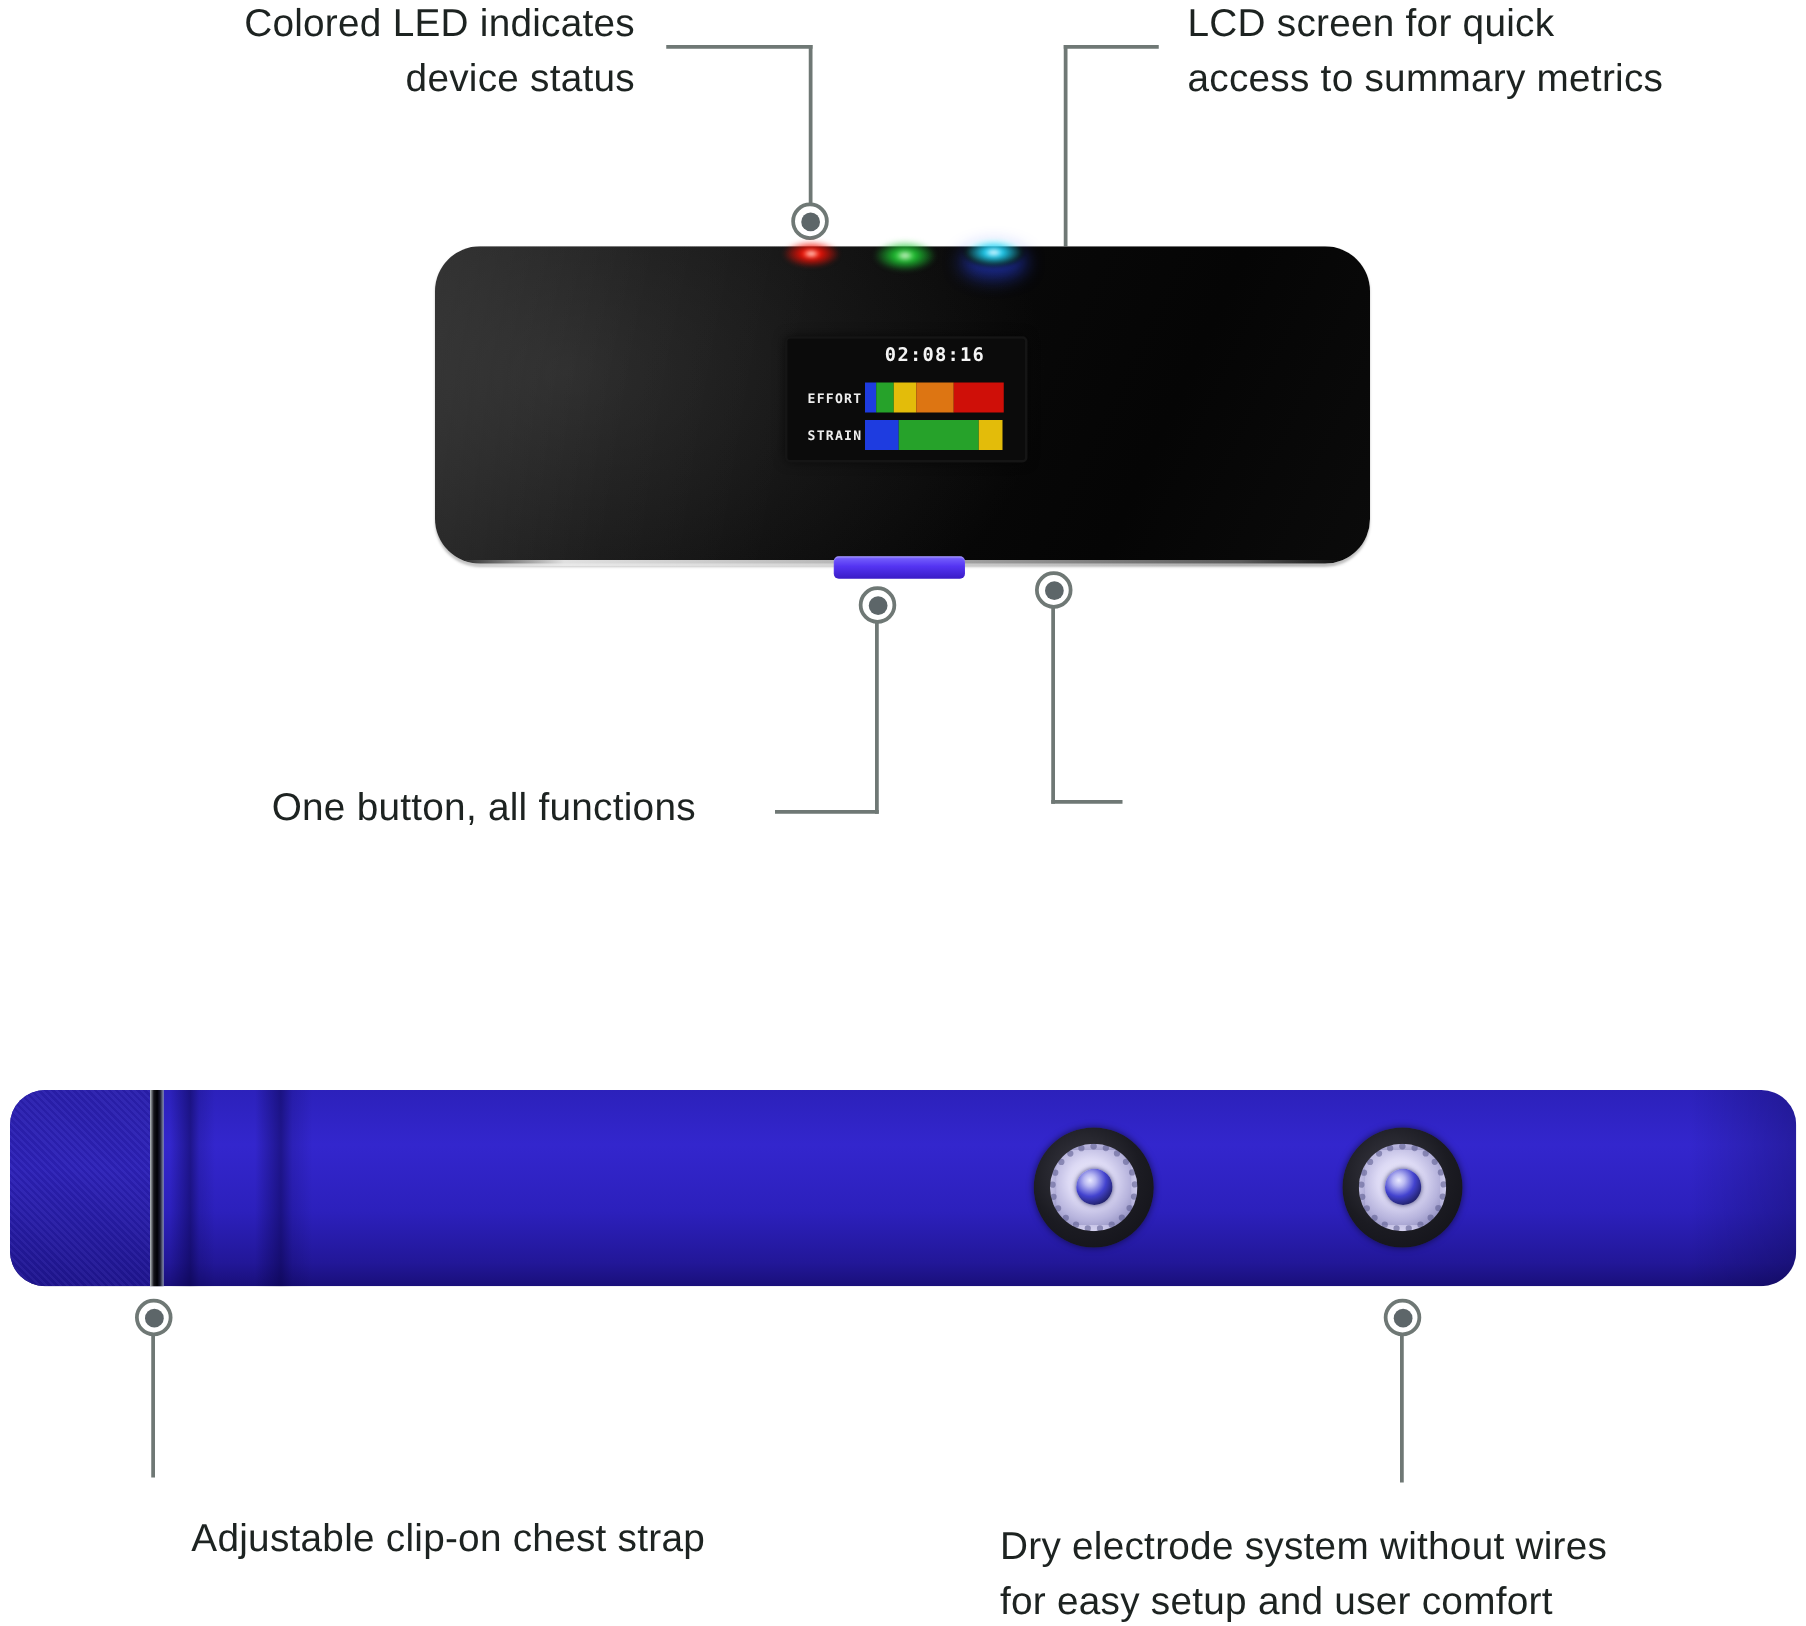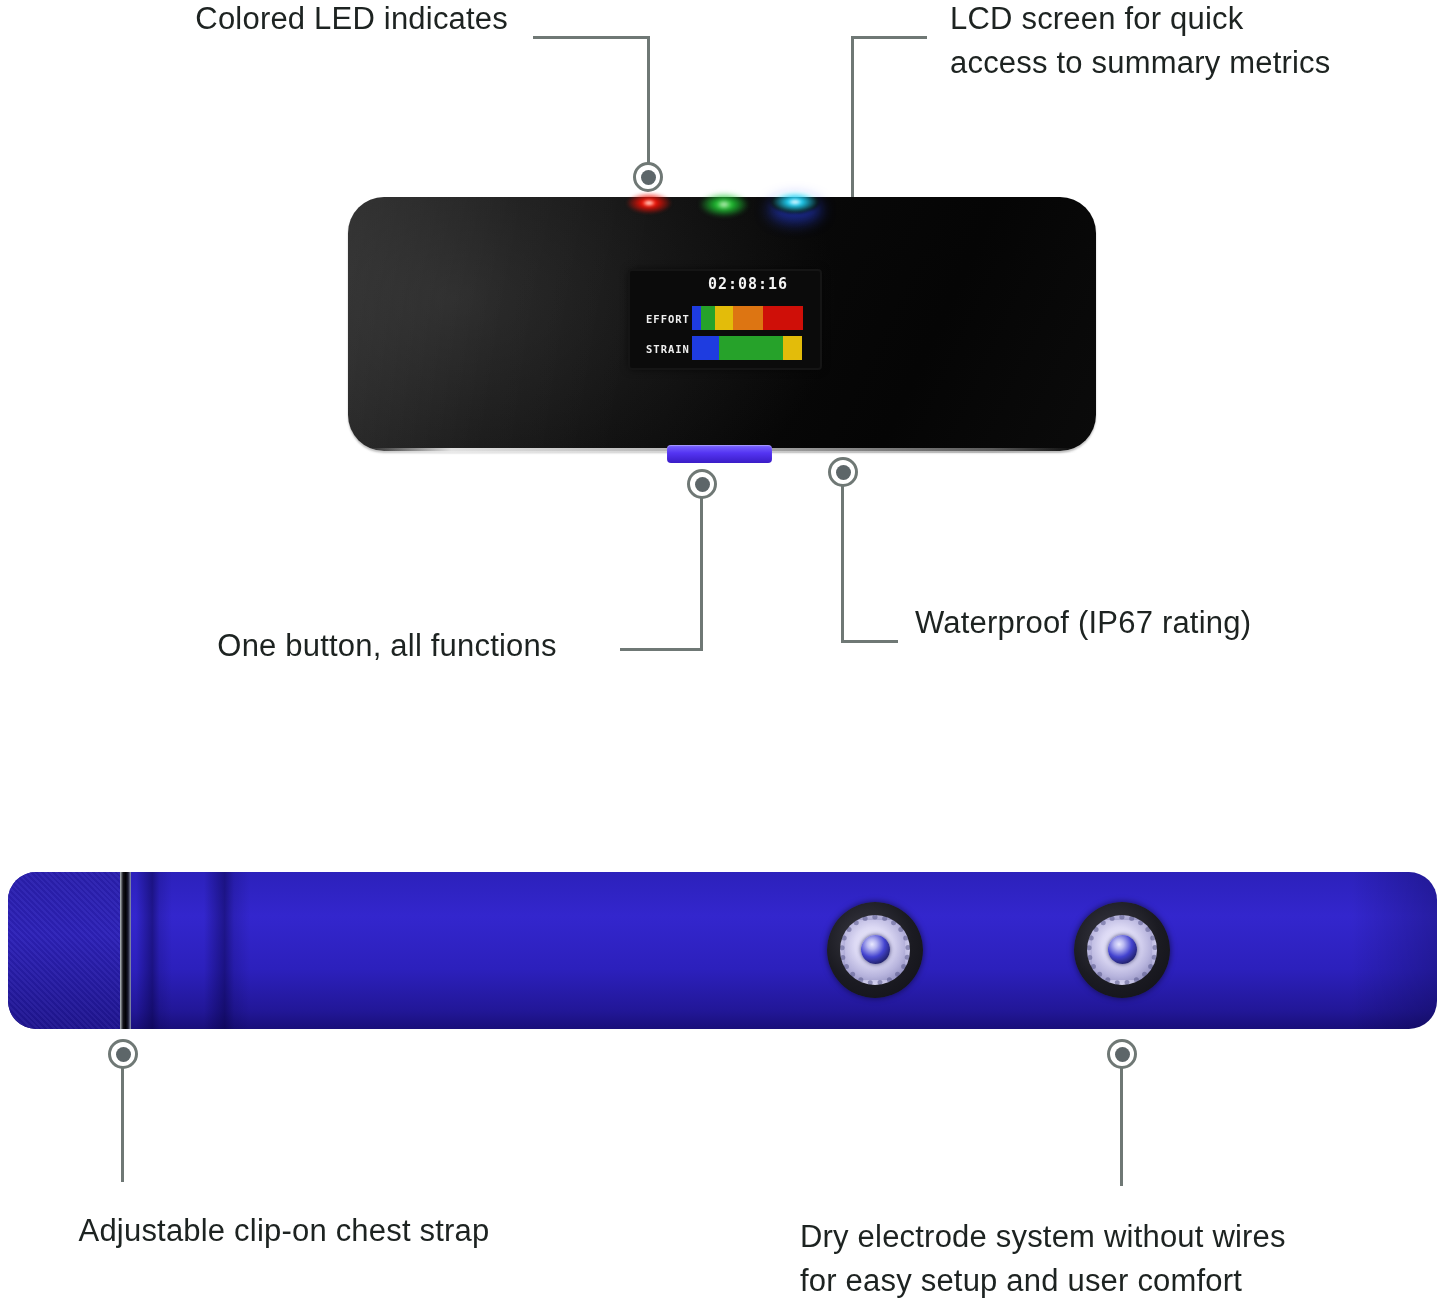--- a/index.html
+++ b/index.html
@@ -9,21 +9,21 @@
   }
   .canvas{position:absolute;inset:0;padding-left:15px;}
 
   
   .label{position:absolute;font-size:31px;line-height:44px;letter-spacing:.2px;color:#1d2321;}
   .label div{white-space:nowrap;}
   .lbl-led{top:-3px;left:140px;width:368px;text-align:right;}
   .lbl-lcd{top:-3px;left:950px;width:480px;text-align:left;}
   .lbl-button{top:624px;left:182px;width:410px;text-align:center;}
   .lbl-waterproof{top:601px;left:915px;width:460px;text-align:left;}
-  .lbl-strap{top:1209px;left:4px;width:560px;text-align:center;}
+  .lbl-strap{top:1209px;left:4px;width:560px;text-align:right;}
   .lbl-electrode{top:1215px;left:800px;width:600px;text-align:left;}
 
   
   .cline{position:absolute;background:#6f7875;}
   .h{height:3px;} .v{width:3px;}
   .l-led-h{left:533px;top:36px;width:117px;}
   .l-led-v{left:647px;top:36px;height:128px;}
   .l-lcd-v{left:851px;top:36px;height:161px;}
   .l-lcd-h{left:851px;top:36px;width:76px;}
   .l-btn-v{left:700px;top:498px;height:153px;}
@@ -105,30 +105,30 @@
     background:radial-gradient(circle at 38% 32%, #e9e9ff 0%, #b9b9f2 18%, #4343cf 48%, #17174e 85%);
     box-shadow:0 0 4px rgba(20,20,80,.8);}
 </style>
 </head>
 <body>
 
 <div class="canvas">
 
   <div class="label lbl-led">
     <div>Colored LED indicates</div>
+    <div>device status</div>
   </div>
   <div class="label lbl-lcd">
     <div>LCD screen for quick</div>
     <div>access to summary metrics</div>
   </div>
   <div class="label lbl-button">
     <div>One button, all functions</div>
   </div>
   <div class="label lbl-waterproof">
-    <div>Waterproof (IP67 rating)</div>
   </div>
   <div class="label lbl-strap">
     <div>Adjustable clip-on chest strap</div>
   </div>
   <div class="label lbl-electrode">
     <div>Dry electrode system without wires</div>
     <div>for easy setup and user comfort</div>
   </div>
 
   <div class="cline h l-led-h"></div>

